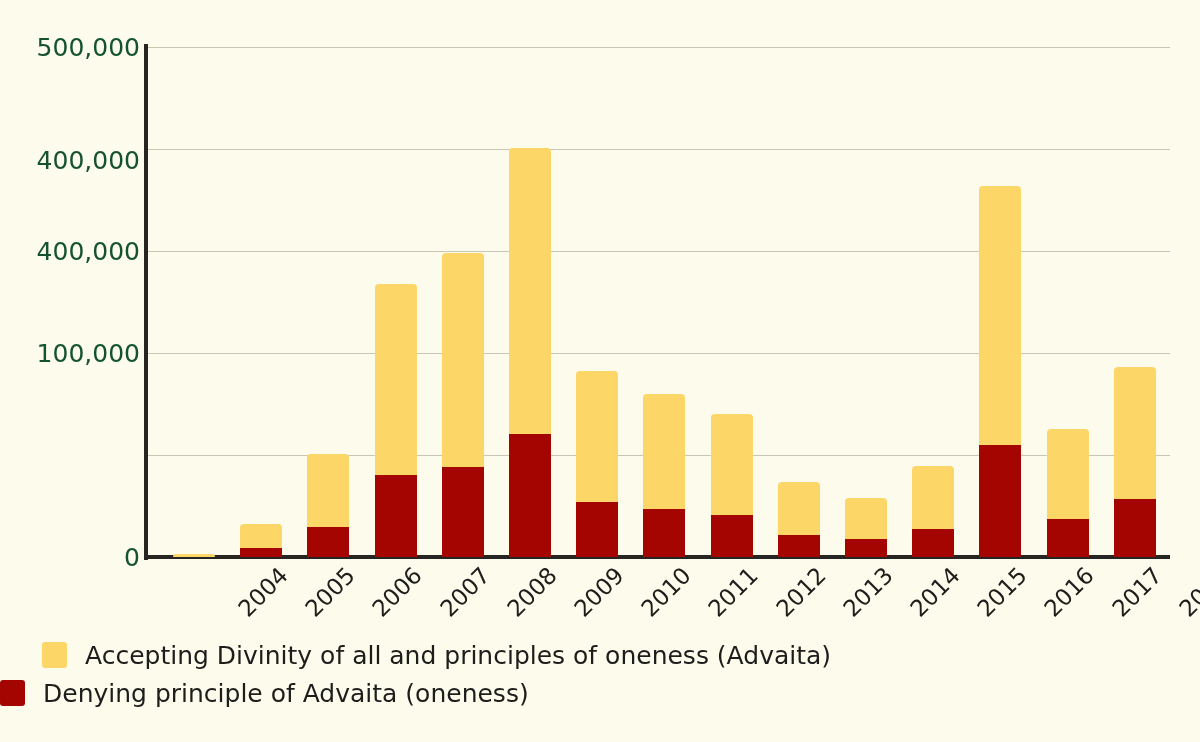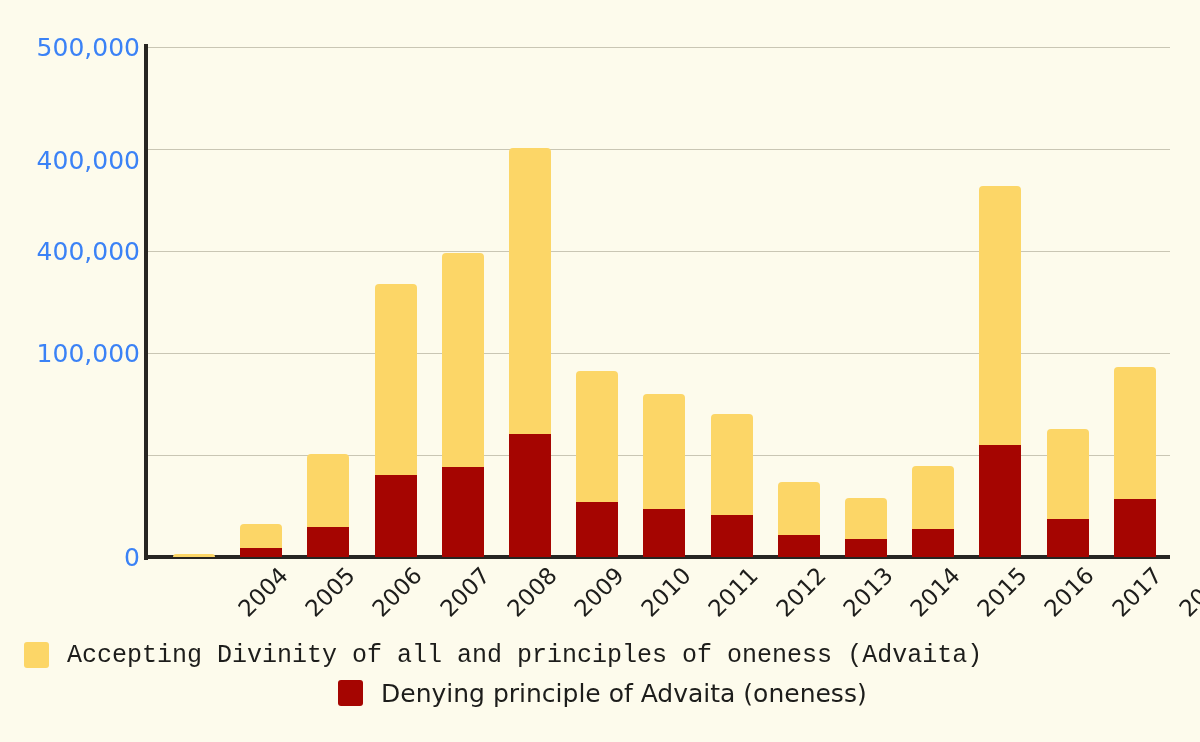--- a/index.html
+++ b/index.html
@@ -52,21 +52,21 @@
     background: #272522;
   }
 
   
   .y-tick {
     position: absolute;
     right: 0;
     width: 135px;
     text-align: right;
     font-size: 25px;
-    color: #3b82f6;
+    color: #14532d;
     transform: translateY(-50%);
     white-space: nowrap;
   }
   .y-ticks {
     position: absolute;
     left: 0;
     top: 0;
     width: 140px;
     height: 742px;
   }
@@ -122,22 +122,22 @@
     position: absolute;
     left: 0;
     top: 636px;
     width: 1200px;
   }
   .legend-row {
     display: flex;
     align-items: center;
     height: 38px;
   }
-  .legend-row-1 { padding-left: 24px; font-family: Liberation Mono, monospace; }
-  .legend-row-2 { padding-left: 338px; }
+  .legend-row-1 { padding-left: 42px; }
+  .legend-row-2 { }
   .swatch {
     width: 25px;
     height: 26px;
     border-radius: 3px;
     margin-right: 18px;
     flex: none;
   }
   .swatch-accept { background: #FCD667; }
   .swatch-deny   { background: #A50501; }
   .legend-label {

